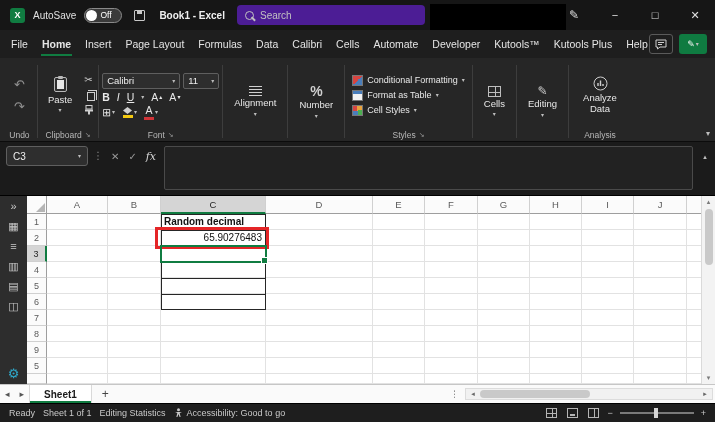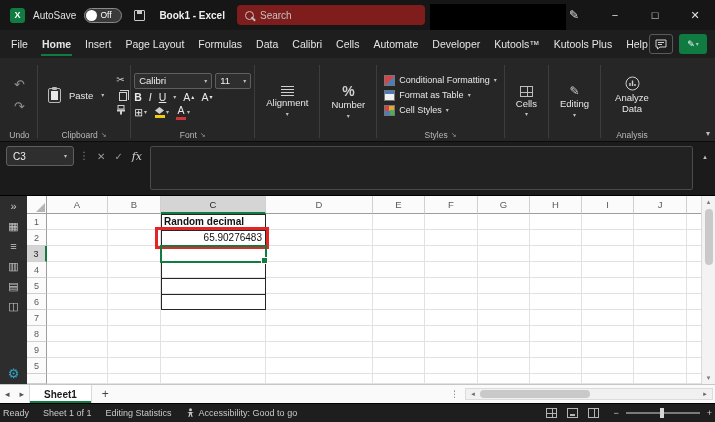--- a/index.html
+++ b/index.html
@@ -10,21 +10,21 @@
   
   .titlebar { height:30px; background:#161616; display:flex; align-items:center; color:#e8e8e8; position:relative; padding-left:10px; gap:8px; }
   .logo { width:15px; height:15px; background:var(--accent_green); border-radius:3px; color:#fff; font-size:9px; font-weight:bold; display:flex; align-items:center; justify-content:center; }
   .autosave { font-size:10px; color:#e0e0e0; }
   .toggle { width:38px; height:15px; border:1px solid #8a8a8a; border-radius:8px; background:#3a3a3a; display:flex; align-items:center; padding:1px 3px 1px 1px; gap:3px; }
   .knob { width:11px; height:11px; border-radius:50%; background:#fff; flex:none; }
   .toggle-state { font-size:8.5px; color:#fff; }
   .i-save { width:11px; height:11px; border:1px solid #c8c8c8; border-radius:1px; position:relative; margin-left:4px; }
   .i-save::before { content:""; position:absolute; top:0; left:2px; width:5px; height:3px; background:#c8c8c8; }
   .doc-title { font-size:10px; color:#f0f0f0; margin-left:6px;font-weight:bold; }
-  .search-pill { position:absolute; left:237px; top:5px; width:188px; height:20px; background:#7f1d1d; border-radius:4px; display:flex; align-items:center; gap:6px; padding:0 8px; color:#c2c2c2; font-size:10px; }
+  .search-pill { position:absolute; left:237px; top:5px; width:188px; height:20px; background:#4c1d95; border-radius:4px; display:flex; align-items:center; gap:6px; padding:0 8px; color:#c2c2c2; font-size:10px; }
   .i-mag { width:9px; height:9px; border:1.5px solid #c2c2c2; border-radius:50%; position:relative; flex:none; }
   .i-mag::after { content:""; position:absolute; width:5px; height:1.5px; background:#c2c2c2; transform:rotate(45deg); right:-3px; bottom:-1px; }
   .redacted { position:absolute; left:430px; top:4px; width:136px; height:26px; background:#000; }
   .tb-right { position:absolute; right:0; top:0; height:30px; display:flex; align-items:center; }
   .pen { color:#e0e0e0; font-size:12px; margin-right:16px; }
   .winbtn { width:40px; height:30px; display:flex; align-items:center; justify-content:center; color:#e0e0e0; font-size:11px; }
 
   
   .menubar { height:28px; background:#1e1e1e; display:flex; align-items:stretch; color:#e4e4e4; position:relative; padding-left:4px; }
   .mtab { font-size:10.5px; padding:0 7px; display:flex; align-items:center; position:relative; }
@@ -36,21 +36,21 @@
 
   
   .ribbon { height:84px; background:#262626; display:flex; position:relative; padding:3px 0 0 2px; border-bottom:1px solid #0c0c0c; }
   .rgroup { display:flex; flex-direction:column; padding:1px 3px 0; }
   .rg-body { flex:1; display:flex; align-items:center; gap:5px; }
   .rg-label { height:13px; display:flex; align-items:center; justify-content:center; gap:3px; font-size:8.5px; color:#b8b8b8; }
   .launch { font-size:7px; color:#9a9a9a; }
   .rsep { width:1px; background:#3d3d3d; margin:4px 0 3px; }
   .undo-col { display:flex; flex-direction:column; gap:9px; align-items:center; padding:0 9px; }
   .undo-btn { color:#8f8f8f; font-size:13px; line-height:1; }
-  .paste-big { display:flex; flex-direction:row; align-items:center; justify-content:center; gap:8px; padding:1px 7px; color:#e8e8e8; font-size:9.5px; }
+  .paste-big { display:flex; flex-direction:column; align-items:center; justify-content:center; gap:2px; padding:1px 7px; color:#e8e8e8; font-size:9.5px; }
   .i-clip { width:13px; height:15px; border:1px solid #b9b9b9; border-radius:2px; position:relative; background:#2e2e2e; }
   .i-clip::before { content:""; position:absolute; top:-2px; left:3px; width:5px; height:3px; background:#b9b9b9; border-radius:1px; }
   .i-clip::after { content:""; position:absolute; top:2px; left:2px; width:7px; height:9px; background:#e8e8e8; }
   .clip-mini { display:flex; flex-direction:column; gap:4px; align-items:flex-start; }
   .mini-btn { color:#cfcfcf; font-size:10px; line-height:1; display:flex; align-items:center; }
   .i-copy { width:8px; height:9px; border:1px solid #cfcfcf; position:relative; background:#262626; margin:3px 0 0 3px; }
   .i-copy::before { content:""; position:absolute; top:-3px; right:-3px; width:8px; height:9px; border-top:1px solid #cfcfcf; border-right:1px solid #cfcfcf; }
   .font-grid { display:flex; flex-direction:column; gap:3px; padding-top:2px; }
   .combo-row { display:flex; gap:3px; }
   .combo { height:16px; background:#2e2e2e; border:1px solid #5f5f5f; border-radius:2px; display:flex; align-items:center; justify-content:space-between; padding:0 4px; font-size:9.5px; color:#efefef; }
@@ -69,21 +69,21 @@
   .i-cf { width:11px; height:11px; border:1px solid #777; background:linear-gradient(135deg,#D64541 0 50%,#4A7EBB 50% 100%); flex:none; }
   .i-fat { width:11px; height:11px; border:1px solid #777; background:linear-gradient(to bottom,#4A7EBB 0 3px,#f2f2f2 3px); flex:none; }
   .i-cs { width:11px; height:11px; border:1px solid #777; background:conic-gradient(#E8A33D 0 25%,#4CAF50 0 50%,#4A7EBB 0 75%,#D64541 0); flex:none; }
   .i-cells { width:13px; height:11px; border:1px solid #bdbdbd;
              background:linear-gradient(to right,transparent 0 6px,#bdbdbd 6px 7px,transparent 7px),linear-gradient(to bottom,transparent 0 5px,#bdbdbd 5px 6px,transparent 6px); }
   .i-pencil { color:#cfcfcf; font-size:12px; line-height:1; }
   .ribbon-collapse { position:absolute; right:5px; bottom:3px; color:#bdbdbd; font-size:8px; }
 
   
   .fbar { height:54px; background:#1b1b1b; display:flex; align-items:flex-start; padding:4px 3px 6px 6px; gap:5px; border-bottom:1px solid #000; }
-  .namebox { width:68px; height:20px; background:#2e2e2e; border:1px solid #5f5f5f; border-radius:3px; display:flex; align-items:center; justify-content:space-between; padding:0 6px; color:#f0f0f0; font-size:10px; }
+  .namebox { width:82px; height:20px; background:#2e2e2e; border:1px solid #5f5f5f; border-radius:3px; display:flex; align-items:center; justify-content:space-between; padding:0 6px; color:#f0f0f0; font-size:10px; }
   .fb-dots { color:#8a8a8a; font-size:10px; padding-top:4px; }
   .fb-icons { display:flex; gap:9px; align-items:center; height:20px; padding:0 3px; color:#9a9a9a; font-size:10px; }
   .fx { font-style:italic; color:#d8d8d8; font-family:"DejaVu Serif",serif; font-size:11px; }
   .finput { flex:1; height:44px; background:#222; border:1px solid #4a4a4a; border-radius:2px; color:#fff; font-size:10px; padding:2px 4px; }
   .fb-collapse { width:14px; color:#bdbdbd; font-size:7px; display:flex; justify-content:center; padding-top:7px; }
 
   
   .main { display:flex; height:188px; background:#fff; }
   .rail { width:27px; background:#2d2d2d; display:flex; flex-direction:column; align-items:center; padding:5px 0 4px; gap:9px; color:#c8c8c8; }
   .rail-icon { font-size:11px; line-height:1; }
@@ -120,21 +120,21 @@
   .sheettab::after { content:""; position:absolute; left:0; right:0; bottom:0; height:2px; background:var(--accent_green); }
   .addsheet { padding:0 10px; font-size:12px; color:#444; display:flex; align-items:center; }
   .tb-sp { flex:1; }
   .hdots { color:#666; font-size:9px; display:flex; align-items:center; padding:0 4px; }
   .hscroll { width:248px; margin:3px 2px; background:#f1f1f1; border:1px solid #dcdcdc; display:flex; align-items:center; }
   .hs-arrow { width:14px; text-align:center; color:#666; font-size:7px; }
   .hthumb { width:110px; height:8px; background:#c9c9c9; border-radius:4px; }
   .hsp { flex:1; }
 
   
-  .statusbar { height:19px; background:#1e1e1e; display:flex; align-items:center; color:#c9c9c9; font-size:9px; gap:14px; padding:0 3px; border-top:1px solid #000; }
+  .statusbar { height:19px; background:#1e1e1e; display:flex; align-items:center; color:#c9c9c9; font-size:9px; gap:8px; padding:0 9px; border-top:1px solid #000; }
   .sb-item { display:flex; align-items:center; gap:4px; white-space:nowrap; }
   .sb-sp { flex:1; }
   .view-icons { display:flex; gap:10px; align-items:center; }
   .vi { width:11px; height:10px; border:1px solid #b5b5b5; position:relative; }
   .vi.v1 { background:linear-gradient(to right,transparent 0 5px,#b5b5b5 5px 6px,transparent 6px),linear-gradient(to bottom,transparent 0 4px,#b5b5b5 4px 5px,transparent 5px); }
   .vi.v2::after { content:""; position:absolute; left:2px; right:2px; bottom:1px; height:2px; background:#b5b5b5; }
   .vi.v3::after { content:""; position:absolute; left:5px; top:0; bottom:0; width:1px; background:#b5b5b5; }
   .zoom { display:flex; align-items:center; gap:7px; }
   .ztrack { width:74px; height:2px; background:#7a7a7a; position:relative; }
   .zthumb { position:absolute; left:34px; top:-4px; width:4px; height:10px; background:#d6d6d6; }

